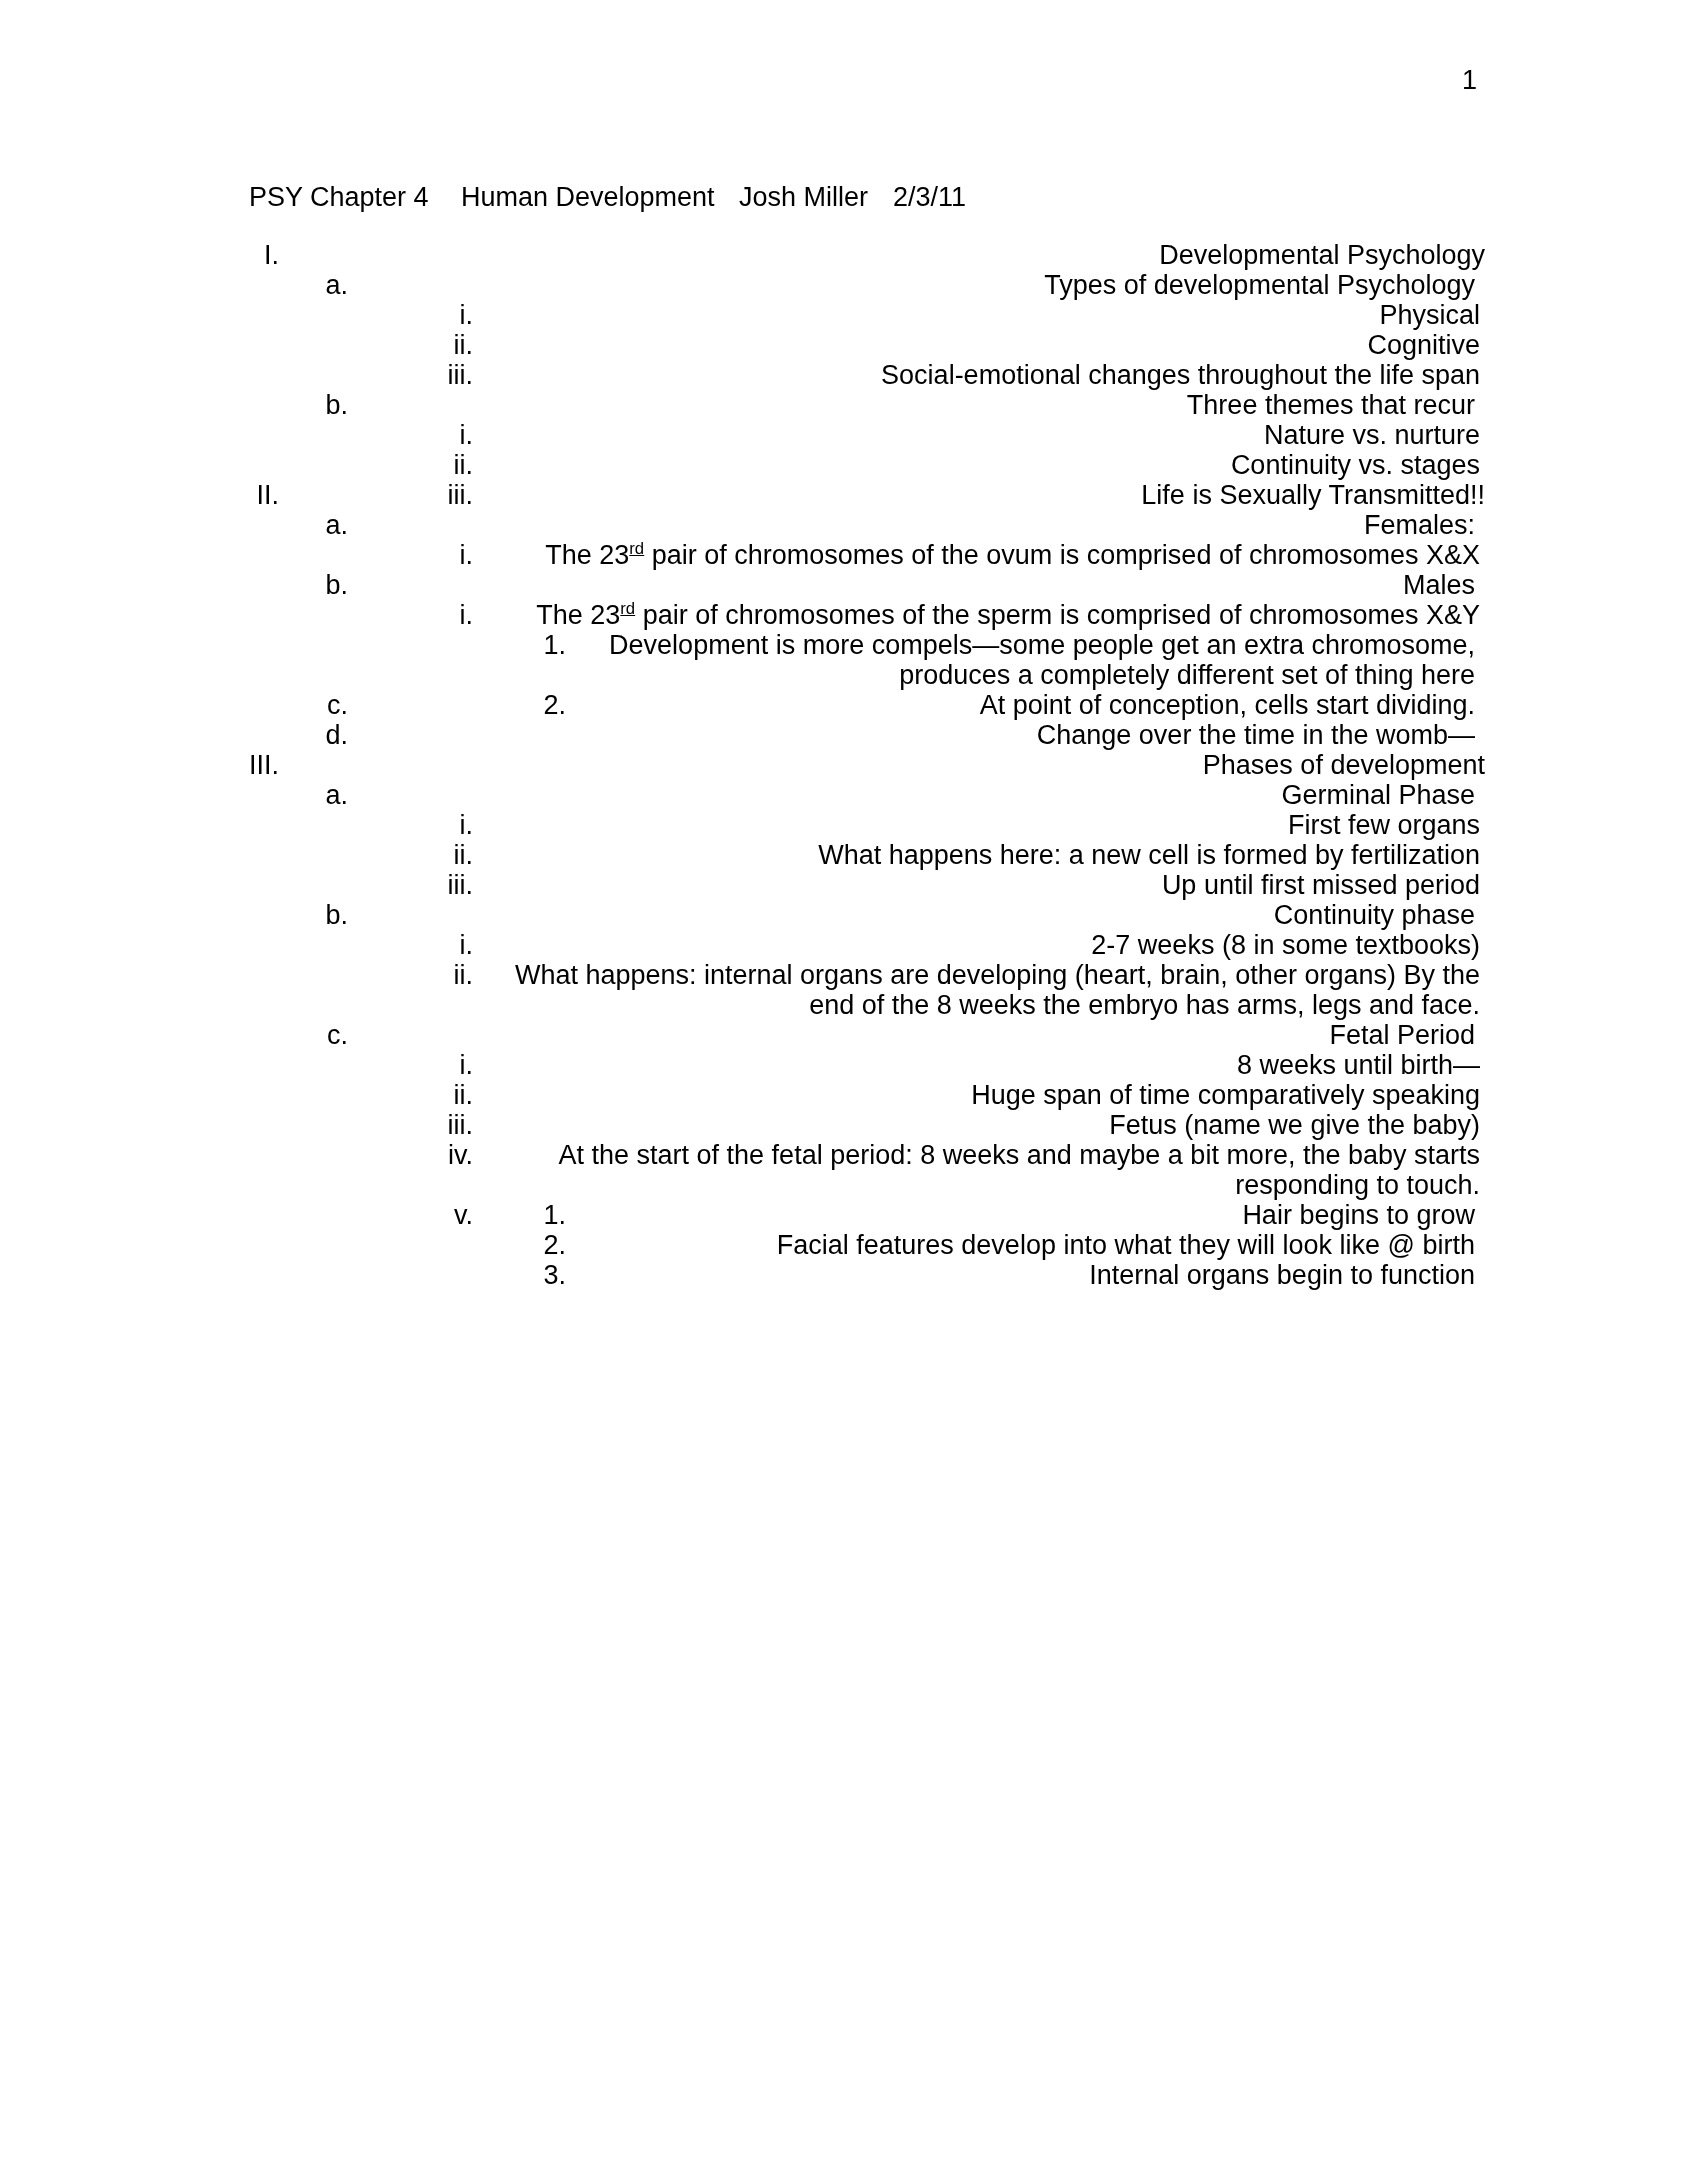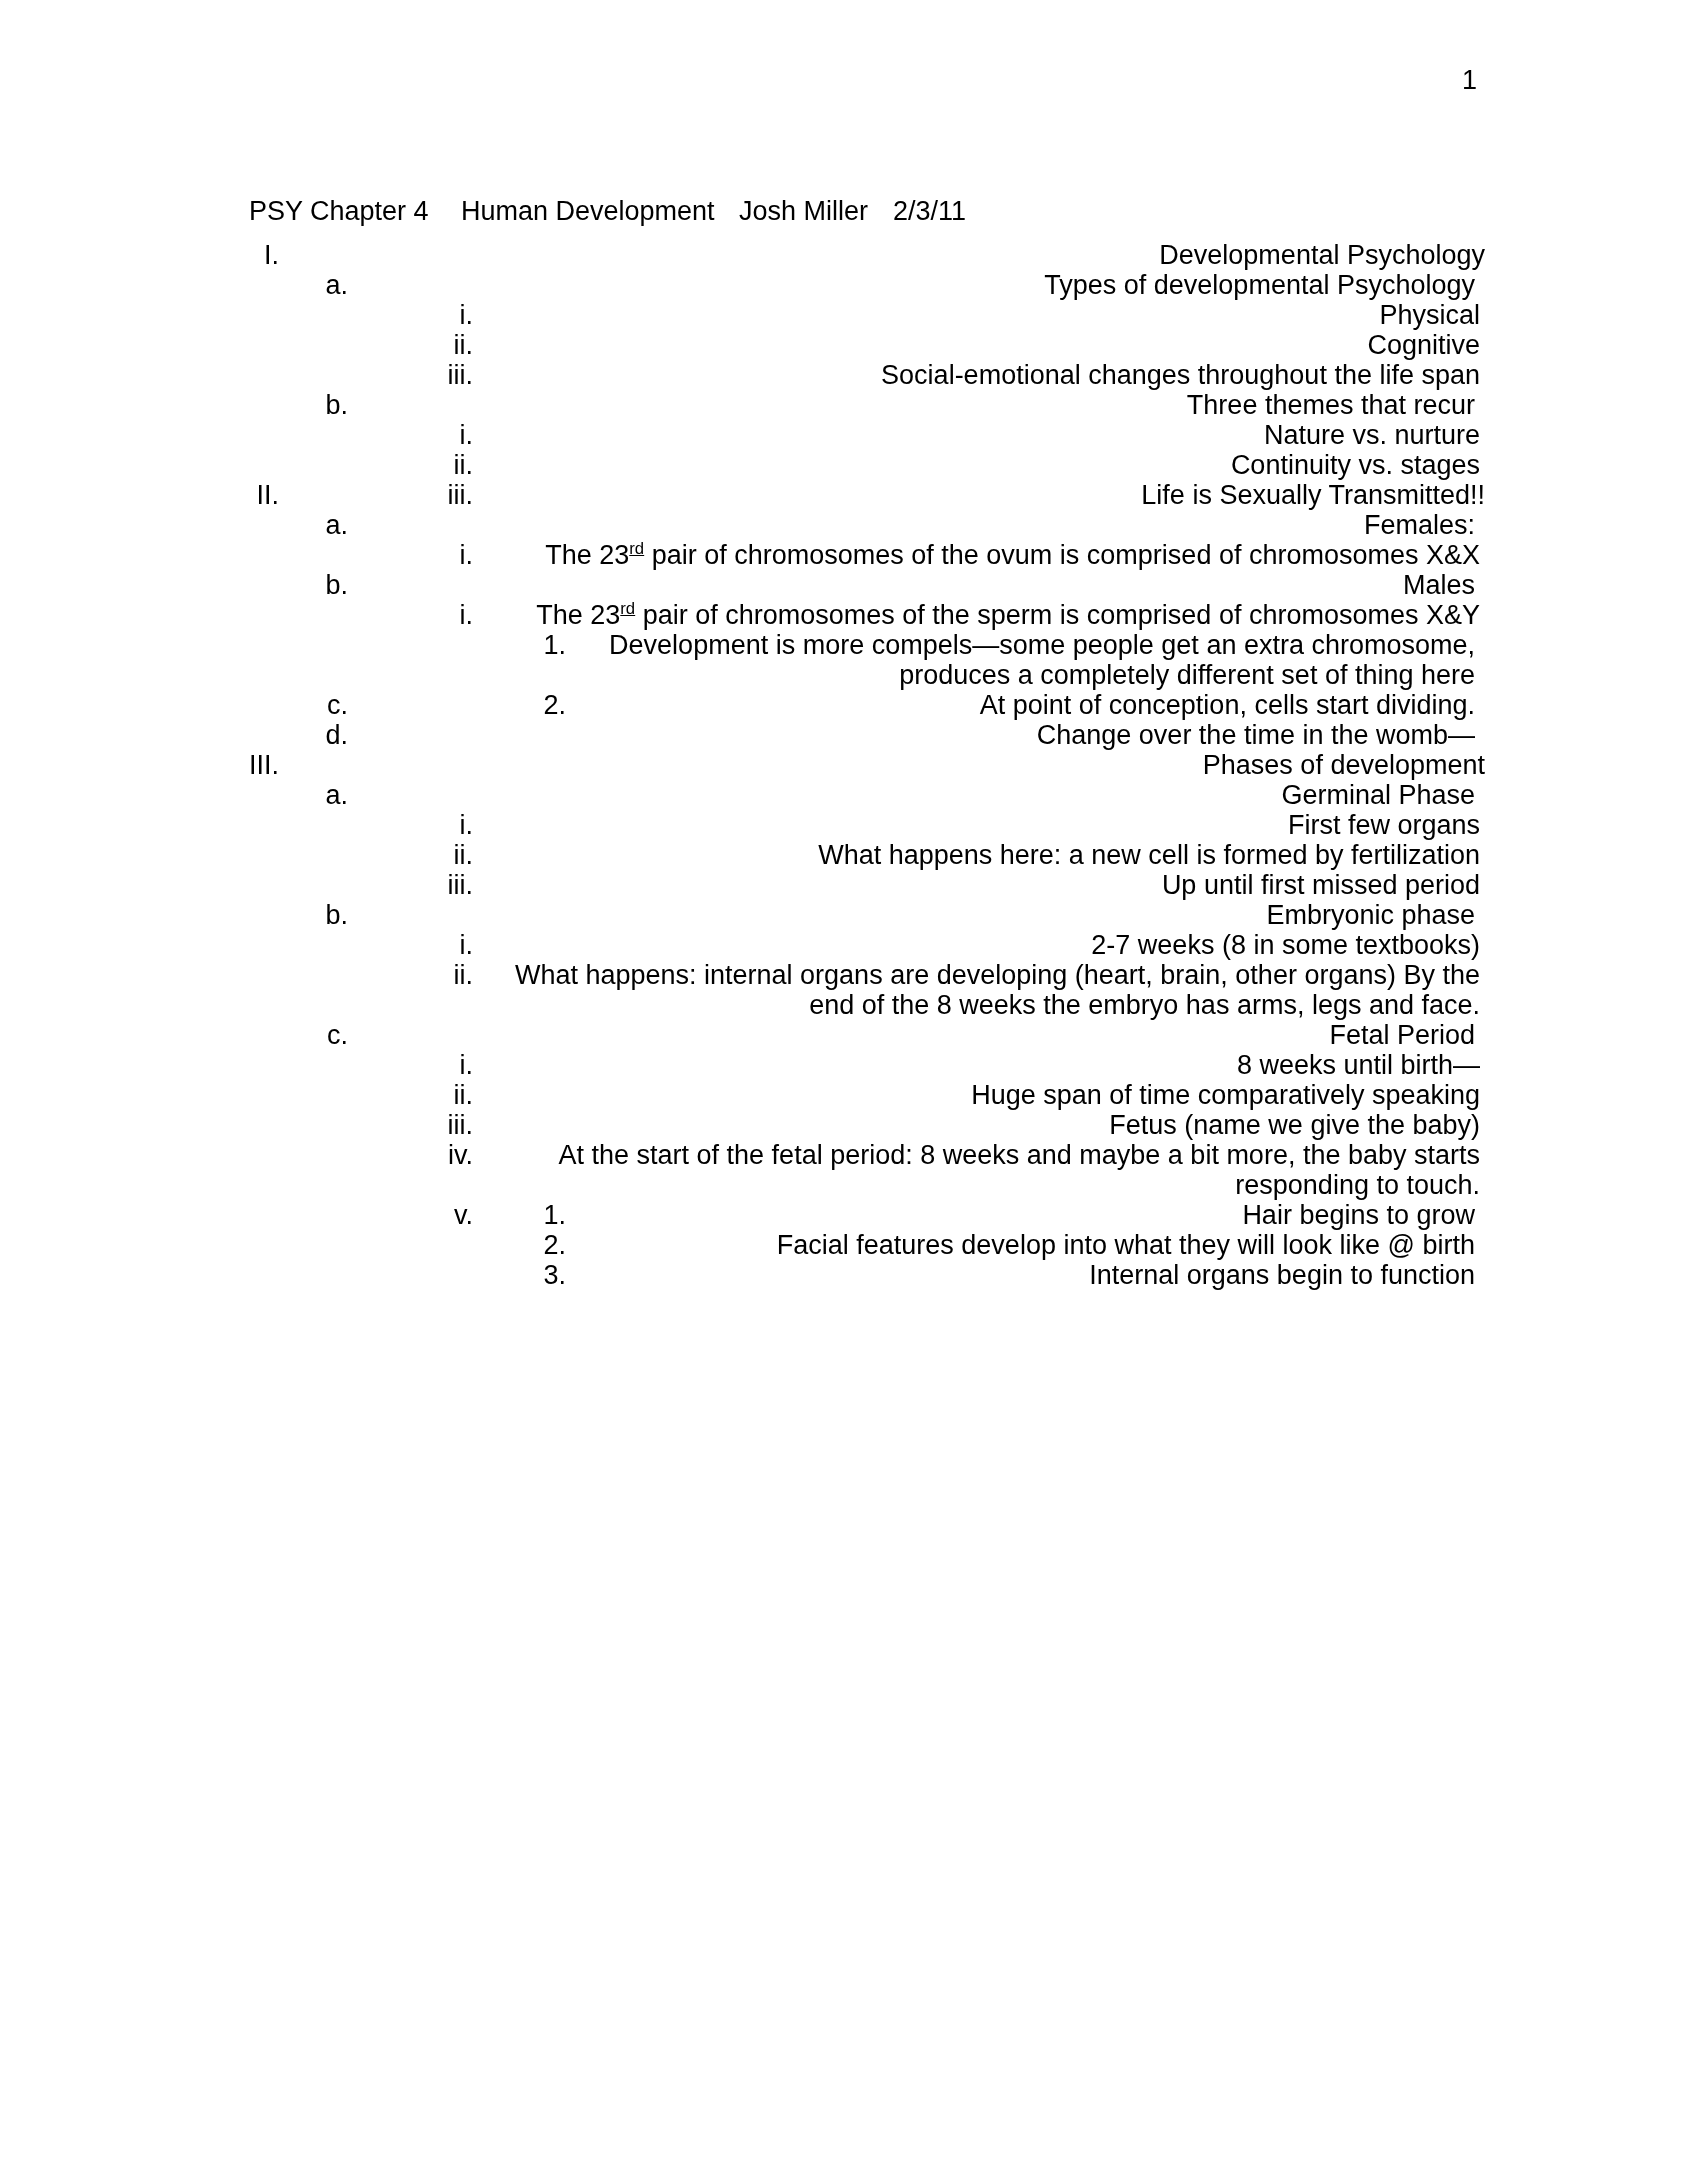--- a/index.html
+++ b/index.html
@@ -25,21 +25,21 @@
     top: 67px;
     right: 206px;
     font-size: 27px;
     line-height: 1;
     color: #000;
   }
 
   
   .doc-header {
     position: absolute;
-    top: 194px;
+    top: 180px;
     left: 249px;
     right: 198px;
     font-size: 27px;
     line-height: 34px;
     white-space: nowrap;
   }
   .doc-header .field { display: inline-block; }
   .hdr-course   { width: 212px; }
   .hdr-topic    { width: 278px; }
   .hdr-author   { width: 154px; }
@@ -192,21 +192,21 @@
       <div class="item lvl3">
         <span class="marker">ii.</span>
         <span class="text">What happens here: a new cell is formed by fertilization</span>
       </div>
       <div class="item lvl3">
         <span class="marker">iii.</span>
         <span class="text">Up until first missed period</span>
       </div>
       <div class="item lvl2">
         <span class="marker">b.</span>
-        <span class="text">Embryonic phase</span>
+        <span class="text">Continuity phase</span>
       </div>
       <div class="item lvl3">
         <span class="marker">i.</span>
         <span class="text">2-7 weeks (8 in some textbooks)</span>
       </div>
       <div class="item lvl3">
         <span class="marker">ii.</span>
         <span class="text">What happens: internal organs are developing (heart, brain, other organs) By the end of the 8 weeks the embryo has arms, legs and face.</span>
       </div>
       <div class="item lvl2">

